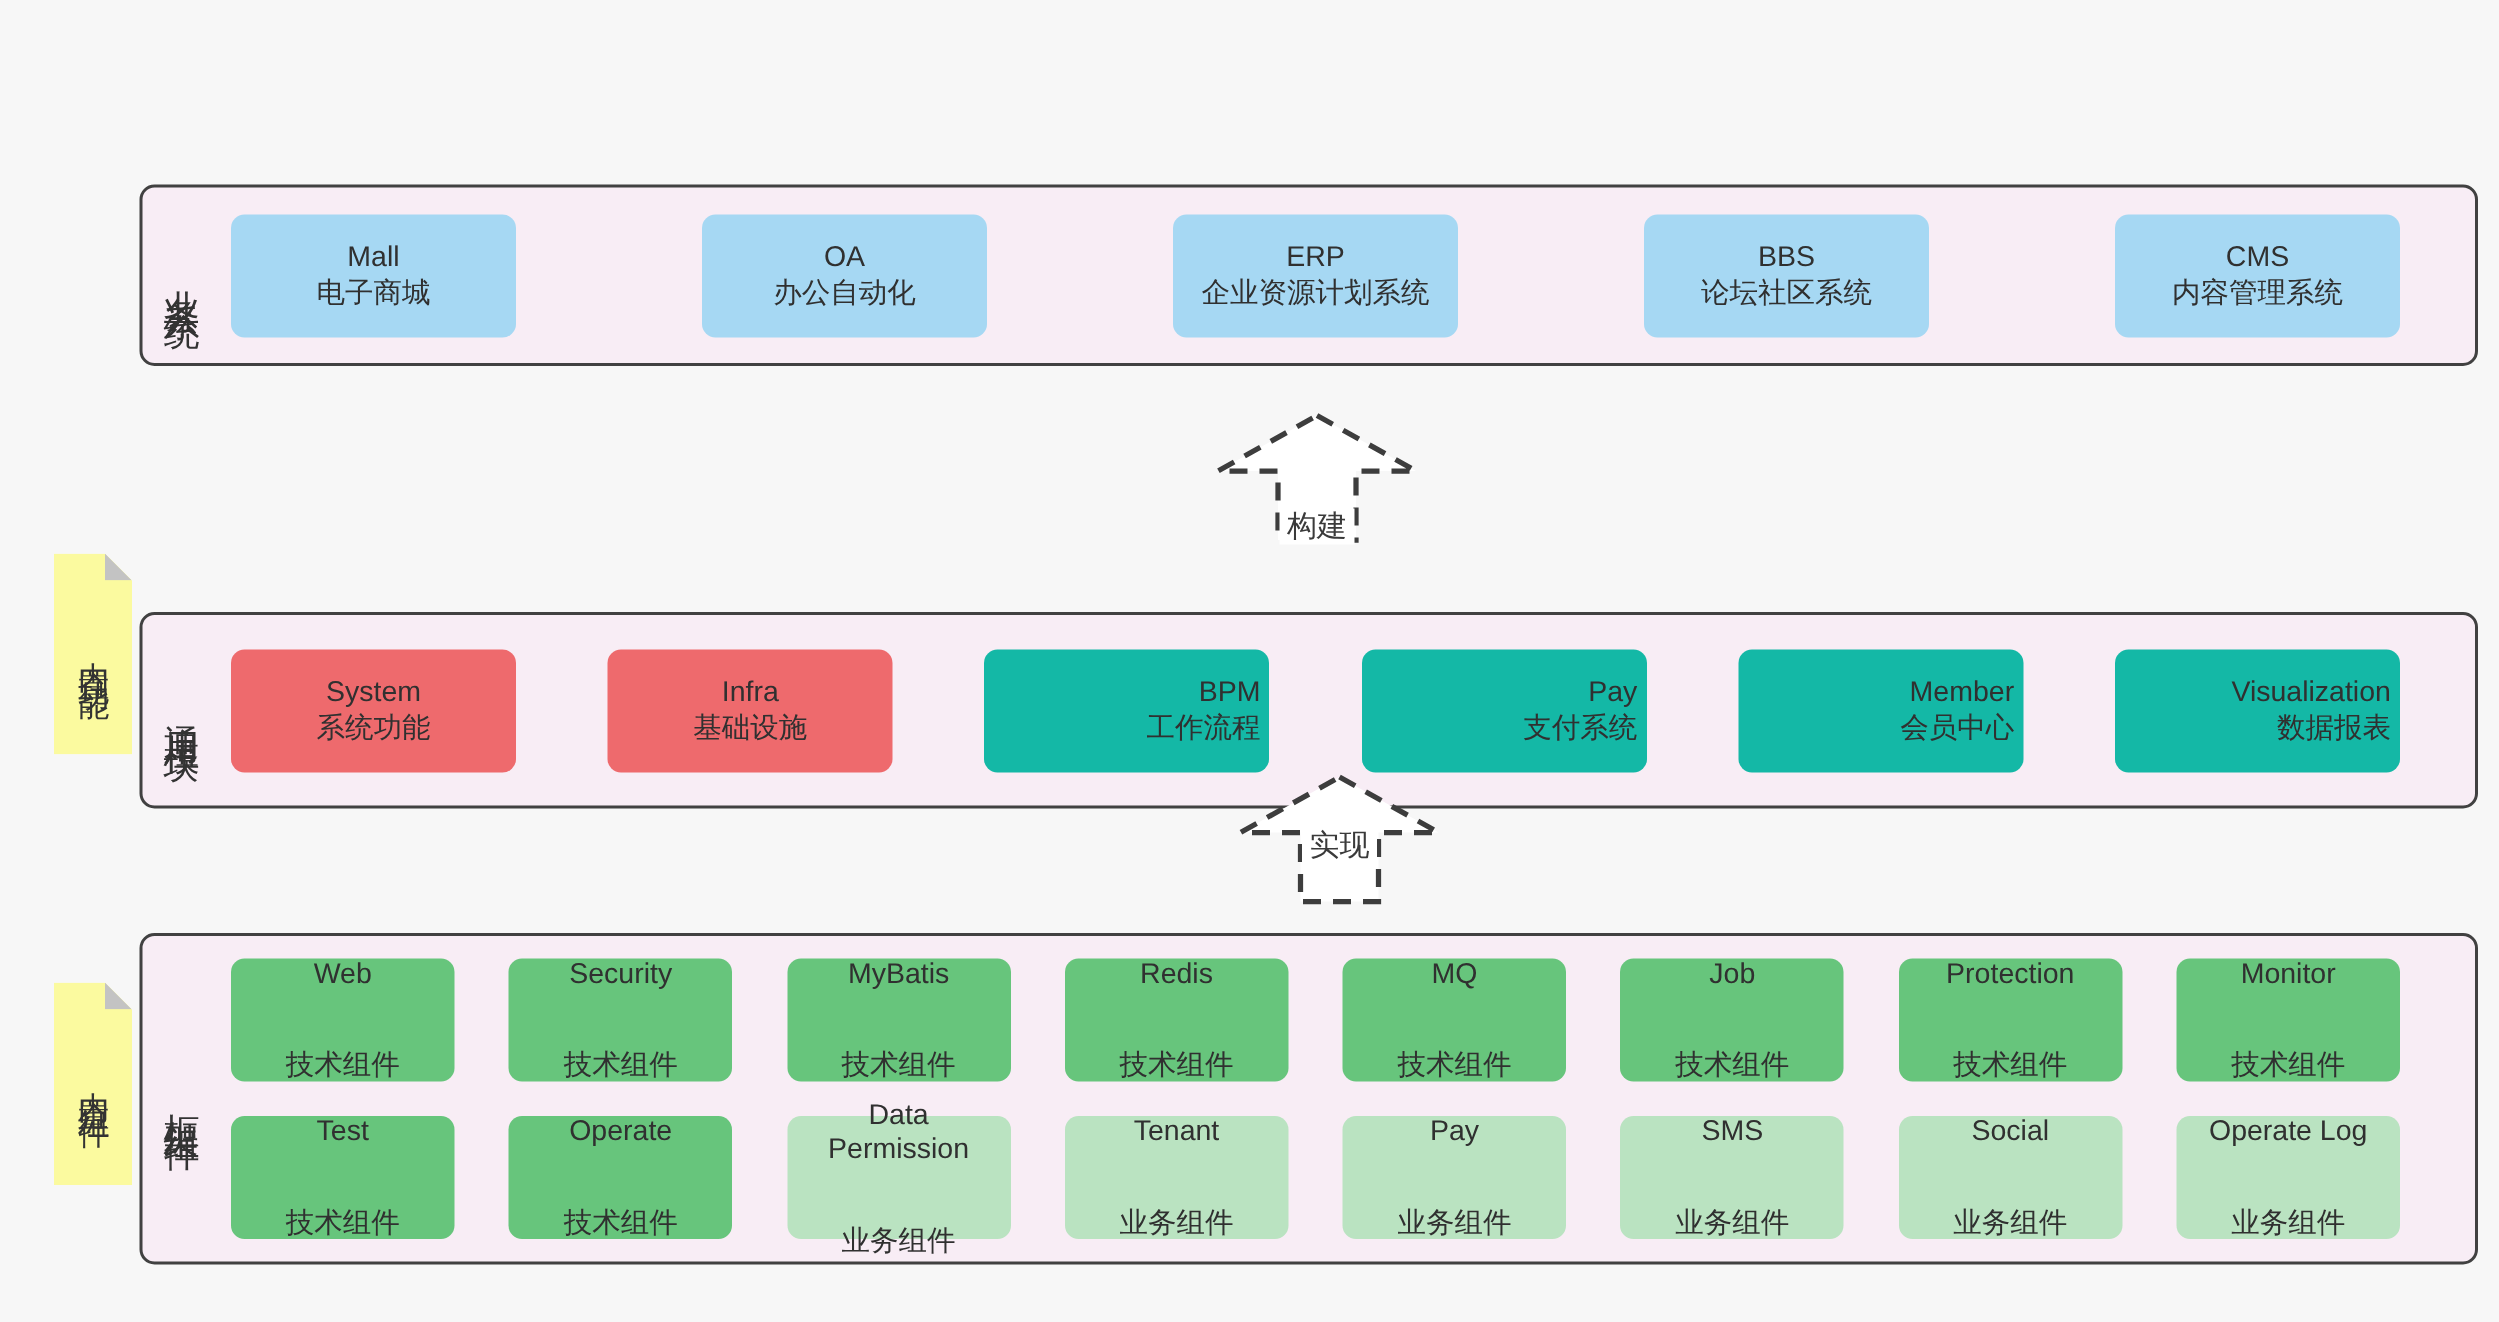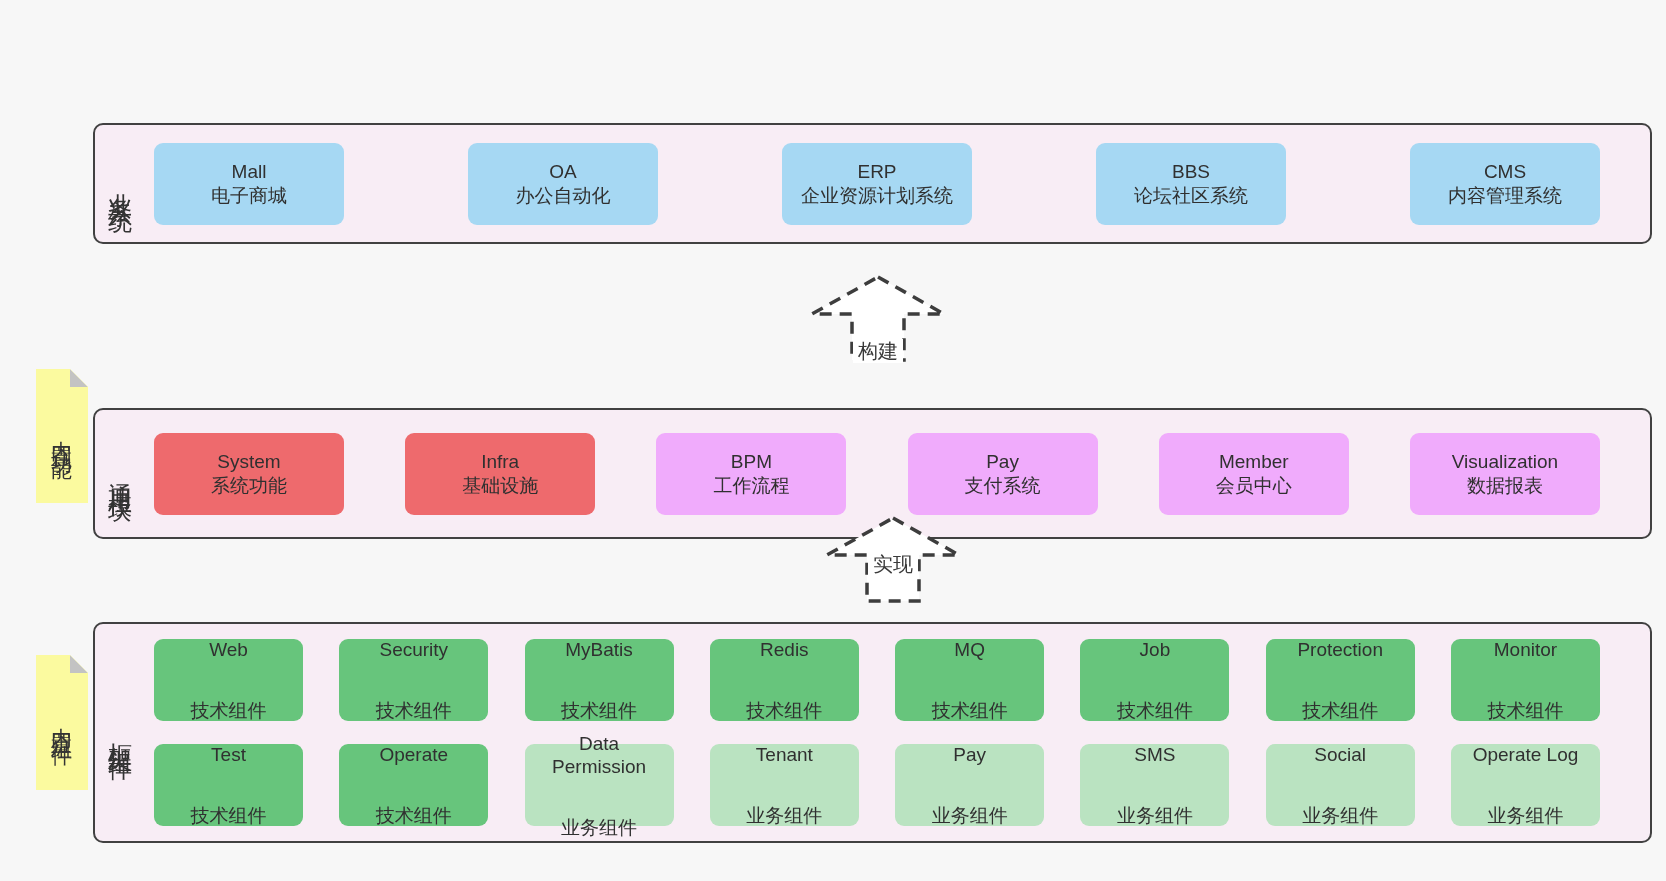--- a/index.html
+++ b/index.html
@@ -45,21 +45,21 @@
   
   .box{
     width:190px;height:82px;border-radius:9px;
     display:flex;flex-direction:column;justify-content:center;align-items:center;
     text-align:center;font-size:19px;line-height:24px;color:#303030;
     box-sizing:border-box;padding:2px 6px;
   }
   .box.small{width:149px;height:82px;line-height:23px;gap:38px;}
   .blue{background:#a6d8f3;}
   .red{background:#ee6a6d;}
-  .pink{background:#f0abfc;}
+  .pink{background:#14b8a6;align-items:flex-end;}
   .green{background:#67c57c;}
   .green-light{background:#bae3c1;}
 
   
   .note{
     position:absolute;left:36px;width:52px;
     background:#fbfa9f;
     clip-path:polygon(0 0, calc(100% - 18px) 0, 100% 18px, 100% 100%, 0 100%);
     display:flex;align-items:center;justify-content:center;
   }

